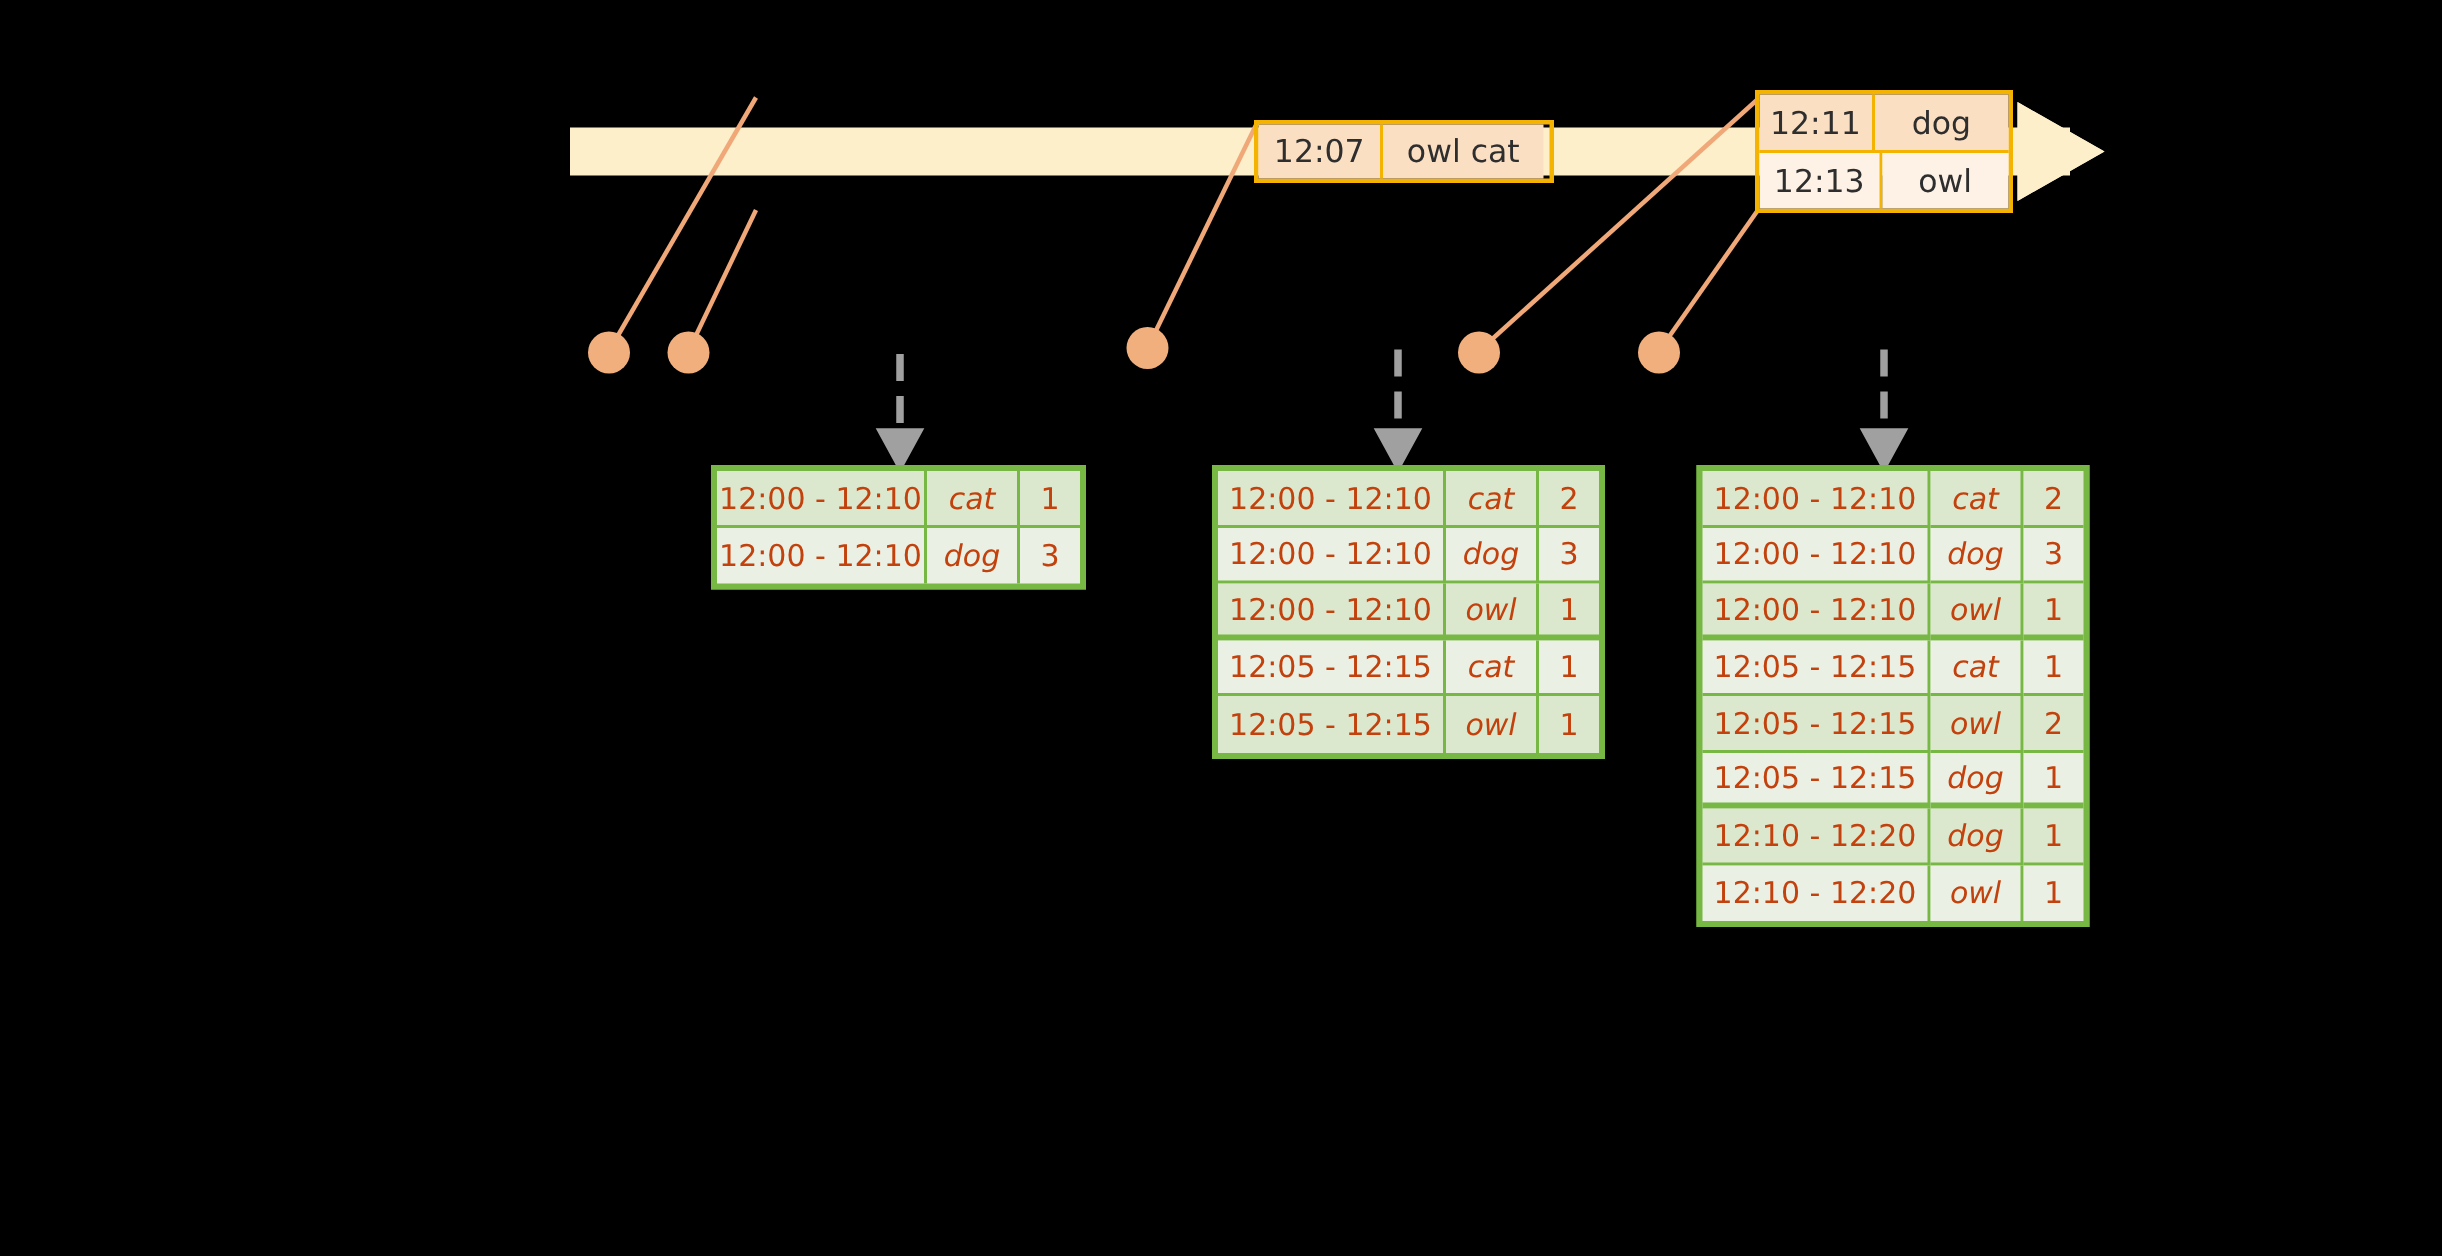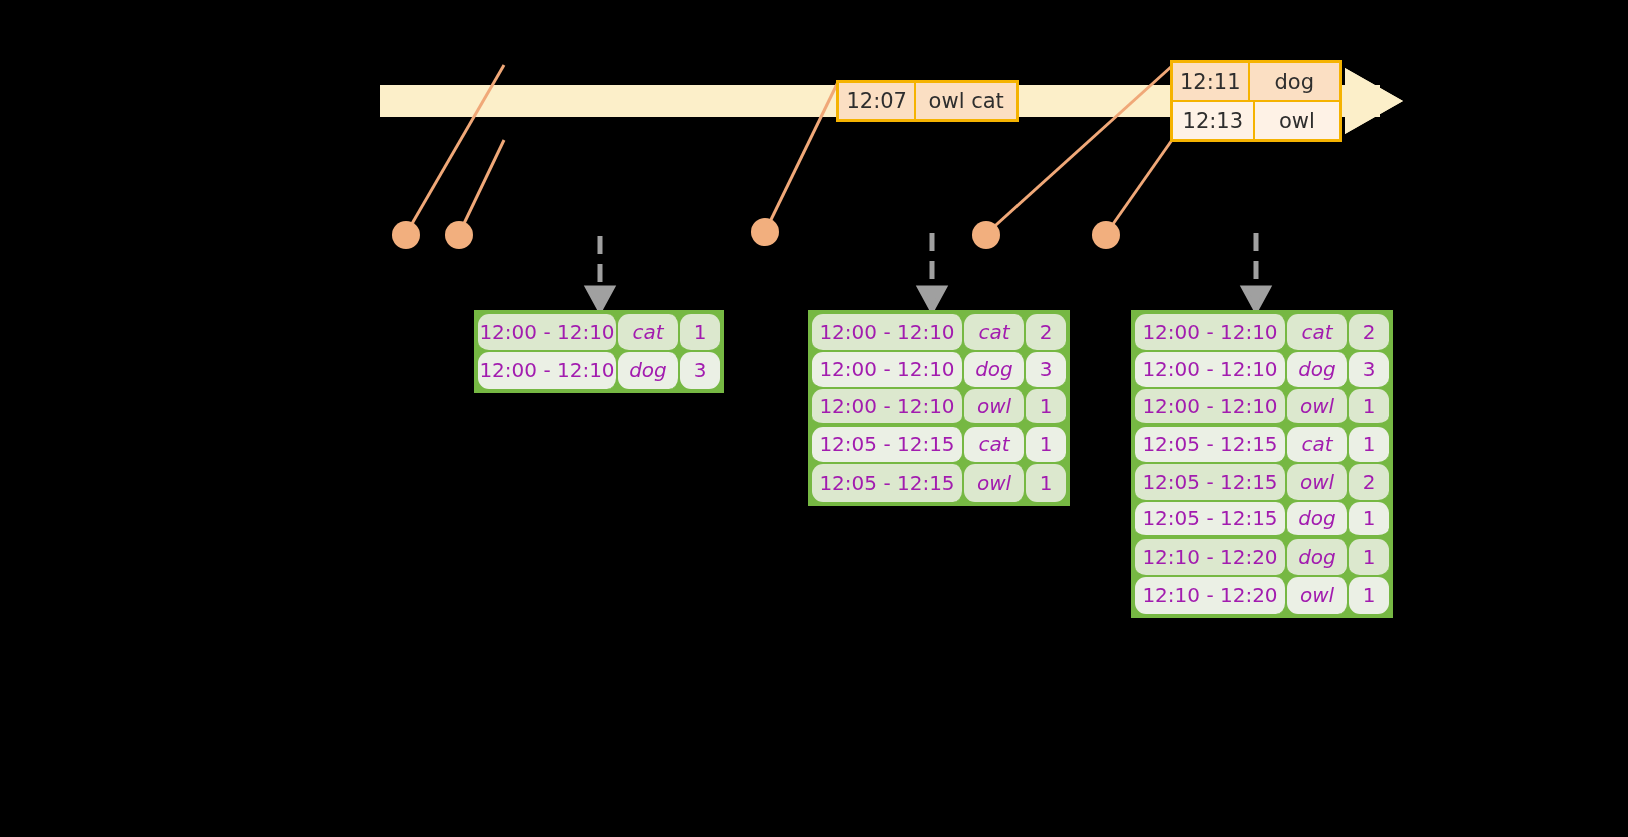--- a/index.html
+++ b/index.html
@@ -71,26 +71,25 @@
   }
   .rt-row {
     display: flex;
     height: 37.5px;
   }
   .rt-cell {
     display: flex;
     align-items: center;
     justify-content: center;
     font-size: 20px;
-    color: #a21caf;
+    color: #c2410c;
     box-sizing: border-box;
     white-space: nowrap;
     border-right: 2px solid #76B843;
     border-bottom: 2px solid #76B843;
-    border-radius: 11px;
   }
   .rt-cell.last { border-right: none; }
   .rt-row.lastrow .rt-cell { border-bottom: none; }
   .rt-row.sep .rt-cell { border-bottom: 4px solid #76B843; }
   .tone-a .rt-cell { background: #DCE8CE; }
   .tone-b .rt-cell { background: #EBF0E5; }
   .c-window { width: 178px; }
   .c-word   { width: 65px; font-style: italic; }
   .c-count  { width: 42px; }
 
@@ -145,21 +144,21 @@
         <polygon points="920,288 944,288 932,310"></polygon>
       </g>
       <g>
         <line x1="1256" y1="233" x2="1256" y2="288" stroke-dasharray="18 10"></line>
         <polygon points="1244,288 1268,288 1256,310"></polygon>
       </g>
     </g>
   </svg>
 
 
-  <div class="event-group" style="left:836px; top:80px; width:183px; height:42px;">
+  <div class="event-group" style="left:836px; top:80px; width:200px; height:42px;">
     <div class="event-row shade-a">
       <span class="ev-time" style="width:83px;">12:07</span>
       <span class="ev-words" style="width:107px;">owl cat</span>
     </div>
   </div>
 
   <div class="event-group" style="left:1170px; top:60px; width:172px; height:82px;">
     <div class="event-row shade-a">
       <span class="ev-time" style="width:77px;">12:11</span>
       <span class="ev-words" style="width:90px;">dog</span>

